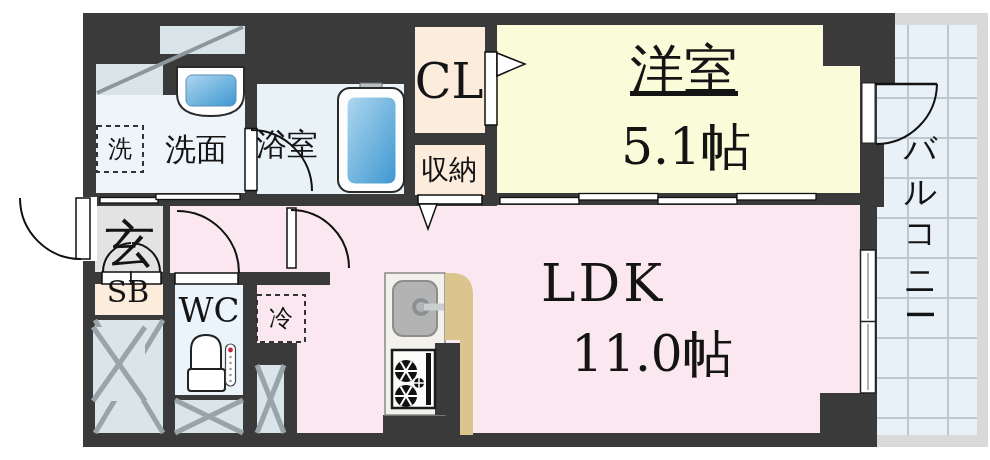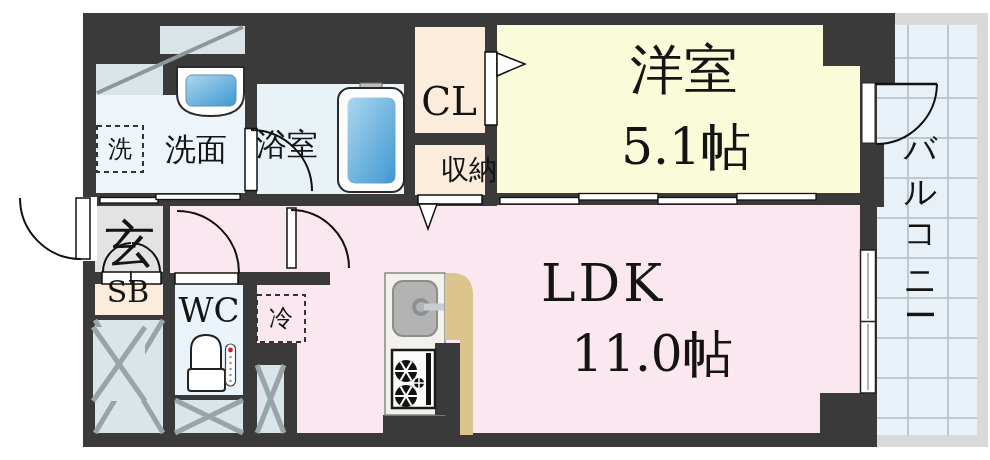--- a/index.html
+++ b/index.html
@@ -224,23 +224,23 @@
 
     <g>
       <rect x="418" y="195" width="64" height="9" fill="#ffffff" stroke="#111" stroke-width="1.5"></rect>
       <polygon points="419,204 437,204 428,229" fill="#ffffff" stroke="#111" stroke-width="1.5"></polygon>
     </g>
   </svg>
 
   <div class="lbl" style="left:120px;top:149px;font-size:24px;">洗</div>
   <div class="lbl" style="left:196px;top:149px;font-size:31px;text-align:right;">洗面</div>
   <div class="lbl" style="left:287px;top:144px;font-size:31px;">浴室</div>
-  <div class="lbl" style="left:449px;top:81px;font-size:39px;margin-top:20px;">CL</div>
-  <div class="lbl" style="left:449px;top:170px;font-size:28px;margin-left:20px;">収納</div>
-  <div class="lbl" style="left:684px;top:70px;font-size:54px;">洋室</div>
+  <div class="lbl" style="left:449px;top:81px;font-size:48px;">CL</div>
+  <div class="lbl" style="left:449px;top:170px;font-size:28px;">収納</div>
+  <div class="lbl" style="left:684px;top:70px;font-size:54px;text-decoration:underline;">洋室</div>
   <div class="lbl" style="left:686px;top:147px;font-size:50px;">5.1帖</div>
   <div class="lbl" style="left:130px;top:244px;font-size:50px;">玄</div>
   <div class="lbl" style="left:128px;top:292px;font-size:30px;">SB</div>
   <div class="lbl" style="left:209px;top:310px;font-size:34px;">WC</div>
   <div class="lbl" style="left:281px;top:318px;font-size:24px;">冷</div>
   <div class="lbl" style="left:603px;top:283px;font-size:52px;letter-spacing:3px;">LDK</div>
   <div class="lbl" style="left:652px;top:354px;font-size:50px;text-align:right;">11.0帖</div>
   <div class="lbl-vert" style="left:921px;top:112px;font-size:33px;letter-spacing:9px;">バルコニー</div>
 
 </div>

